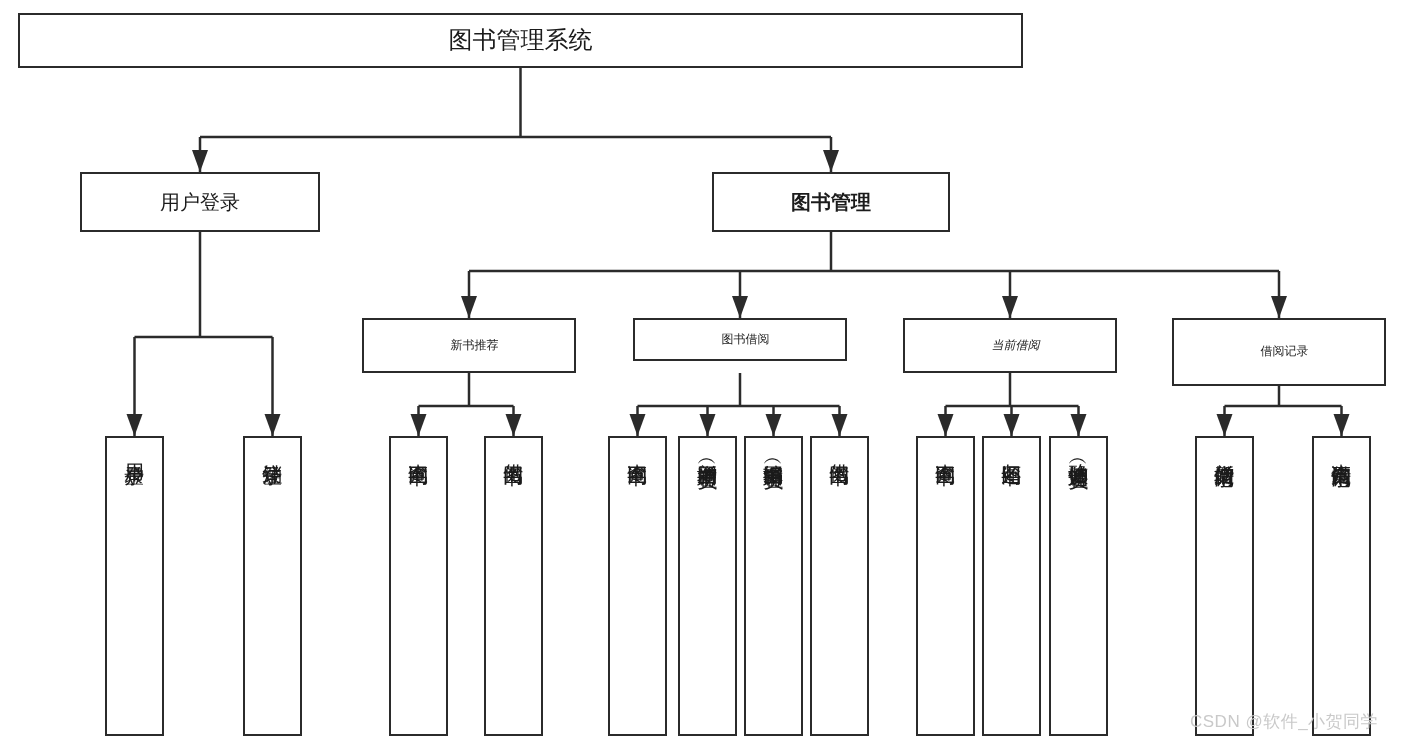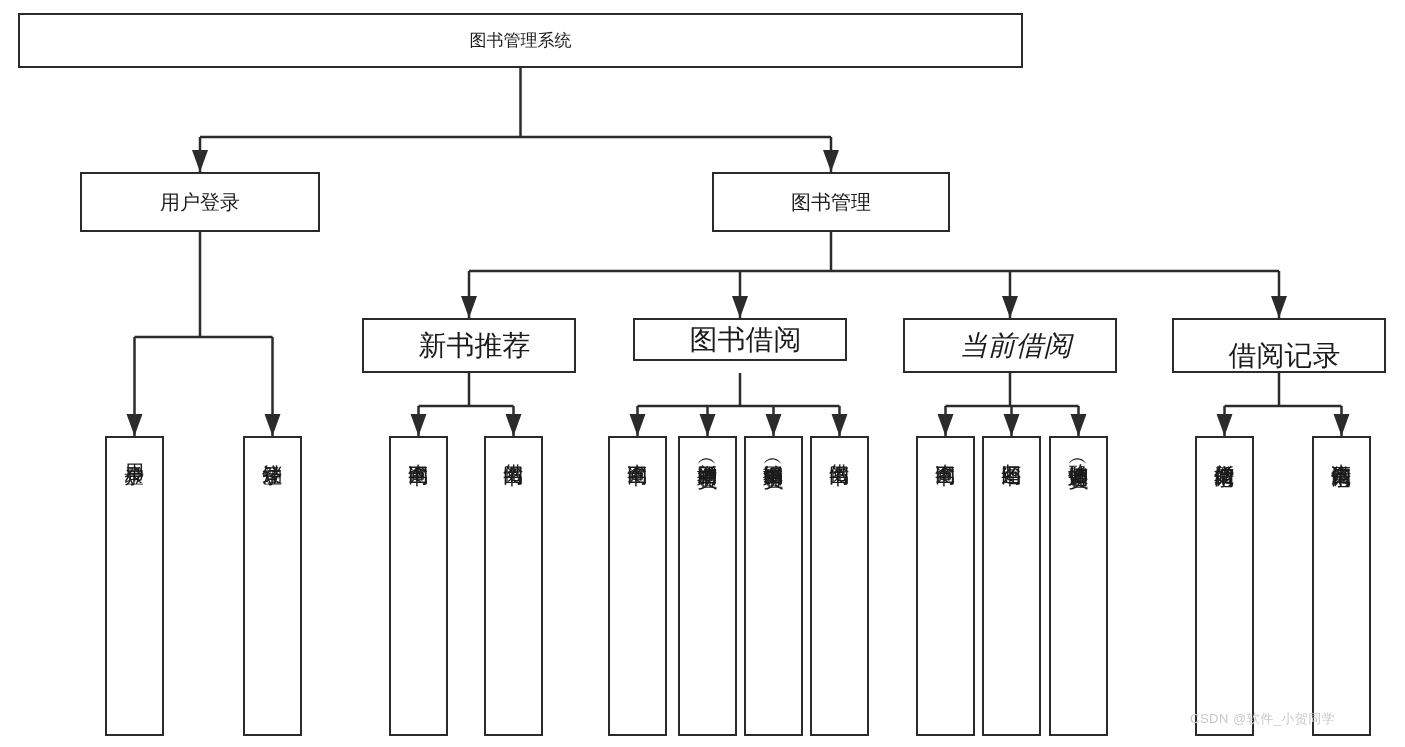--- a/index.html
+++ b/index.html
@@ -25,23 +25,23 @@
     display: flex;
     align-items: center;
     justify-content: center;
   }
   .node-label {
     color: #1b1b1b;
     line-height: 1.12;
     text-align: center;
     white-space: pre;
   }
-  .level0 .node-label { font-size: 17px; }
+  .level0 .node-label { font-size: 24px; }
   .level1 .node-label { font-size: 20px; }
-  .level2 .node-label { font-size: 28px; margin-left: 11px; }
+  .level2 .node-label { font-size: 12px; margin-left: 11px; }
   .leaf {
     align-items: flex-start;
     justify-content: center;
     padding-top: 10px;
   }
   .leaf .node-label {
     font-size: 20px;
     writing-mode: vertical-rl;
     text-orientation: upright;
     letter-spacing: 1px;
@@ -51,21 +51,21 @@
     left: 0;
     top: 0;
     width: 1405px;
     height: 747px;
     pointer-events: none;
   }
   #watermark {
     position: absolute;
     left: 1190px;
     top: 710px;
-    font-size: 13px;
+    font-size: 17px;
     color: #c9c9c9;
     white-space: nowrap;
     letter-spacing: 0.5px;
   }
 </style>
 </head>
 <body>
 
 <div id="diagram-root">
   <svg id="connector-layer" viewBox="0 0 1405 747" width="1405" height="747">
@@ -122,33 +122,33 @@
       <line x1="1341.5" y1="406" x2="1341.5" y2="436" stroke="#2b2b2b" stroke-width="2.5"></line>
       <polygon points="1333.5,414 1349.5,414 1341.5,436" fill="#2b2b2b"></polygon>
     </svg>
   <div id="node-layer">
       <div class="node-box level0" style="left: 18px; top: 13px; width: 1005px; height: 55px;">
         <span class="node-label">图书管理系统</span>
       </div>
       <div class="node-box level1" style="left: 80px; top: 172px; width: 240px; height: 60px;">
         <span class="node-label">用户登录</span>
       </div>
-      <div class="node-box level1" style="left: 712px; top: 172px; width: 238px; height: 60px;">
+      <div class="node-box level1" style="left: 712px; top: 172px; width: 238px; height: 60px; font-weight: bold;">
         <span class="node-label">图书管理</span>
       </div>
       <div class="node-box level2" style="left: 362px; top: 318px; width: 214px; height: 55px;">
         <span class="node-label">新书推荐</span>
       </div>
       <div class="node-box level2" style="left: 633px; top: 318px; width: 214px; height: 43px;">
         <span class="node-label">图书借阅</span>
       </div>
       <div class="node-box level2" style="left: 903px; top: 318px; width: 214px; height: 55px; font-style: italic;">
         <span class="node-label">当前借阅</span>
       </div>
-      <div class="node-box level2" style="left: 1172px; top: 318px; width: 214px; height: 55px; align-items: flex-end;">
+      <div class="node-box level2" style="left: 1172px; top: 318px; width: 214px; height: 68px;">
         <span class="node-label">借阅记录</span>
       </div>
       <div class="node-box level3 leaf" style="left: 105px; top: 436px; width: 59px; height: 300px;">
         <span class="node-label">用户登录</span>
       </div>
       <div class="node-box level3 leaf" style="left: 243px; top: 436px; width: 59px; height: 300px;">
         <span class="node-label">注销登录</span>
       </div>
       <div class="node-box level3 leaf" style="left: 389px; top: 436px; width: 59px; height: 300px;">
         <span class="node-label">查询图书</span>

